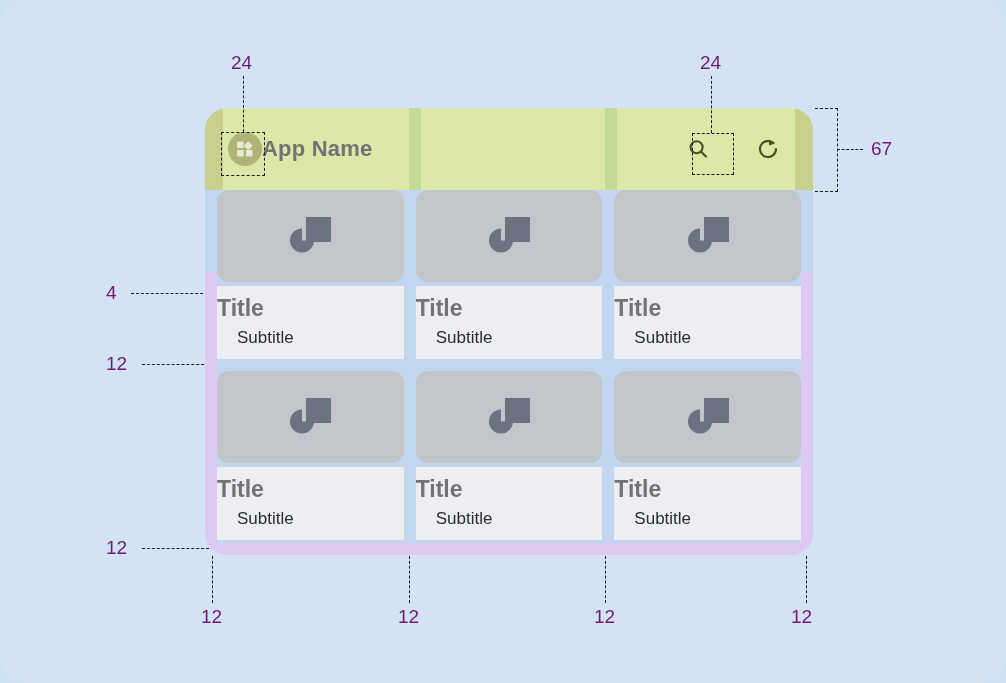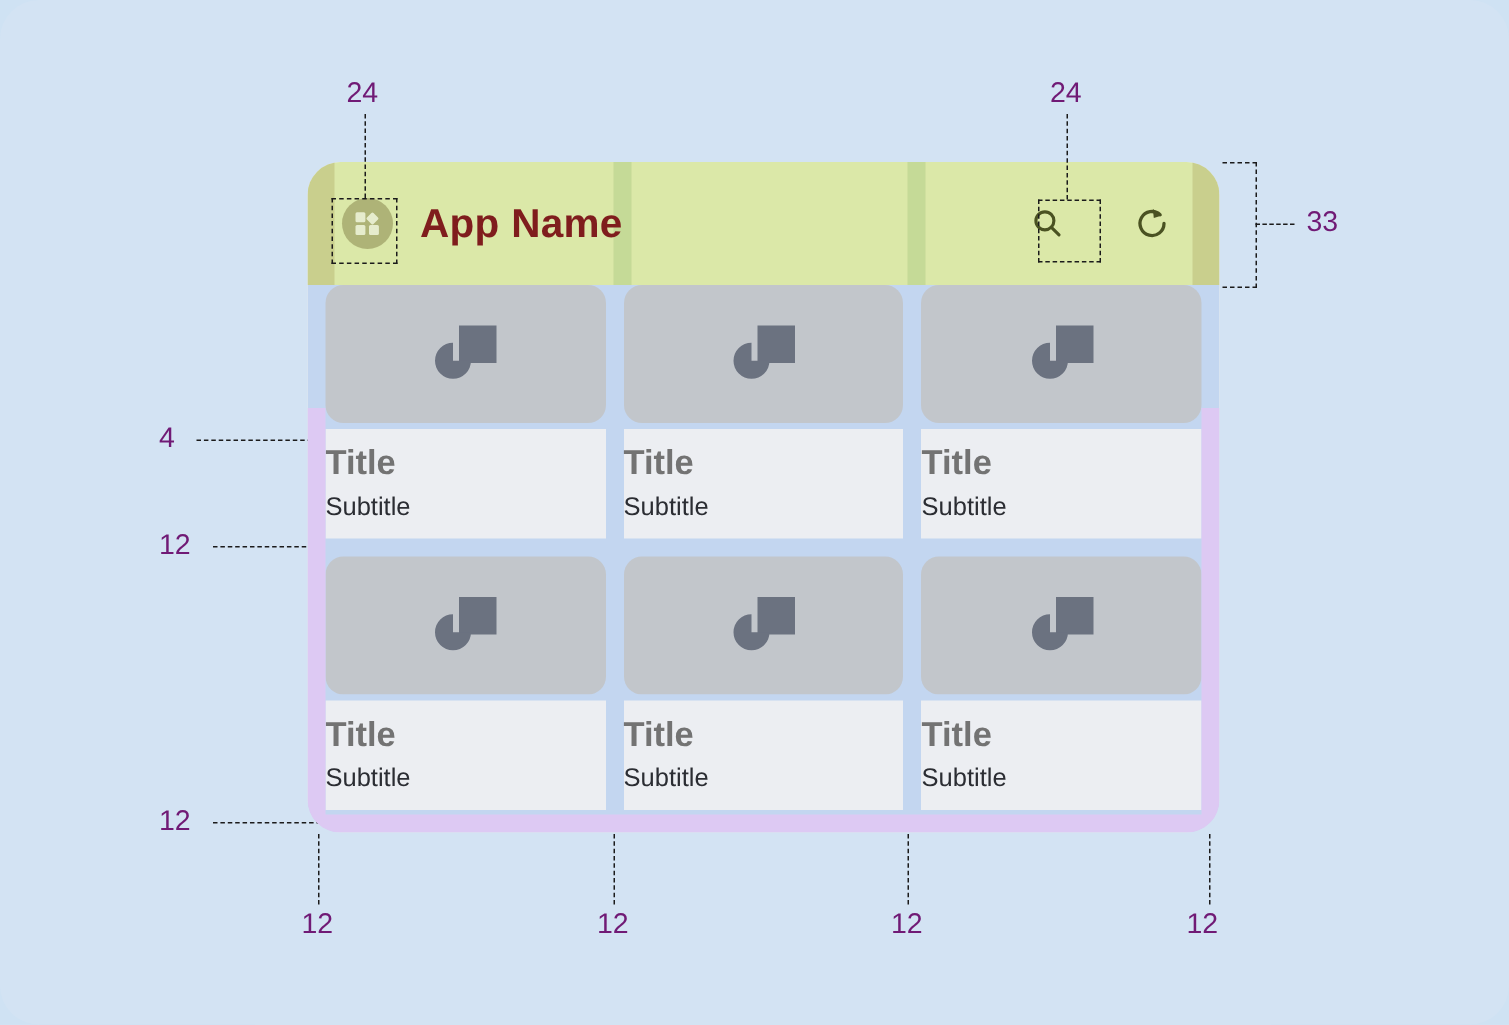--- a/index.html
+++ b/index.html
@@ -72,24 +72,23 @@
     border-radius: 50%;
     background: rgba(120,115,60,0.45);
     display: flex;
     align-items: center;
     justify-content: center;
     position: relative;
     z-index: 3;
     flex: 0 0 auto;
   }
   #appbar .title {
-    margin-left: 18px;
-    font-size: 27px;
+    font-size: 22px;
     font-weight: 700;
-    color: #7f1d1d;
+    color: #737373;
     letter-spacing: .2px;
     position: relative;
     z-index: 3;
   }
   #appbar .spacer { flex: 1 1 auto; }
   #appbar .act {
     width: 30px;
     height: 30px;
     display: flex;
     align-items: center;
@@ -148,20 +147,21 @@
     font-weight: 700;
     color: #737373;
     line-height: 1.05;
   }
   .card .s {
     font-size: 17px;
     font-weight: 400;
     color: #2b2d33;
     margin-top: 9px;
     line-height: 1.05;
+    margin-left: 20px;
   }
   
   .gap4 { height: 4px; background: #c3d6f0; }
 
   
   .side-pad {
     position: absolute;
     top: 82px;
     width: 12px;
     height: 365px;
@@ -361,21 +361,21 @@
   </div>
 
   <div class="ann" style="left:231px; top:52px;">24</div>
   <div class="lead-v" style="left:243px; top:76px; height:56px;"></div>
 
   <div class="ann" style="left:700px; top:52px;">24</div>
   <div class="lead-v" style="left:711px; top:76px; height:57px;"></div>
 
   <div class="bracket" style="left:815px; top:108px; width:22px; height:82px;"></div>
   <div class="lead-h" style="left:837px; top:149px; width:26px;"></div>
-  <div class="ann" style="left:871px; top:138px;">33</div>
+  <div class="ann" style="left:871px; top:138px;">67</div>
 
   <div class="ann" style="left:106px; top:282px;">4</div>
   <div class="lead-h" style="left:131px; top:293px; width:82px;"></div>
 
   <div class="ann" style="left:106px; top:353px;">12</div>
   <div class="lead-h" style="left:142px; top:364px; width:72px;"></div>
 
   <div class="ann" style="left:106px; top:537px;">12</div>
   <div class="lead-h" style="left:142px; top:548px; width:72px;"></div>
 

